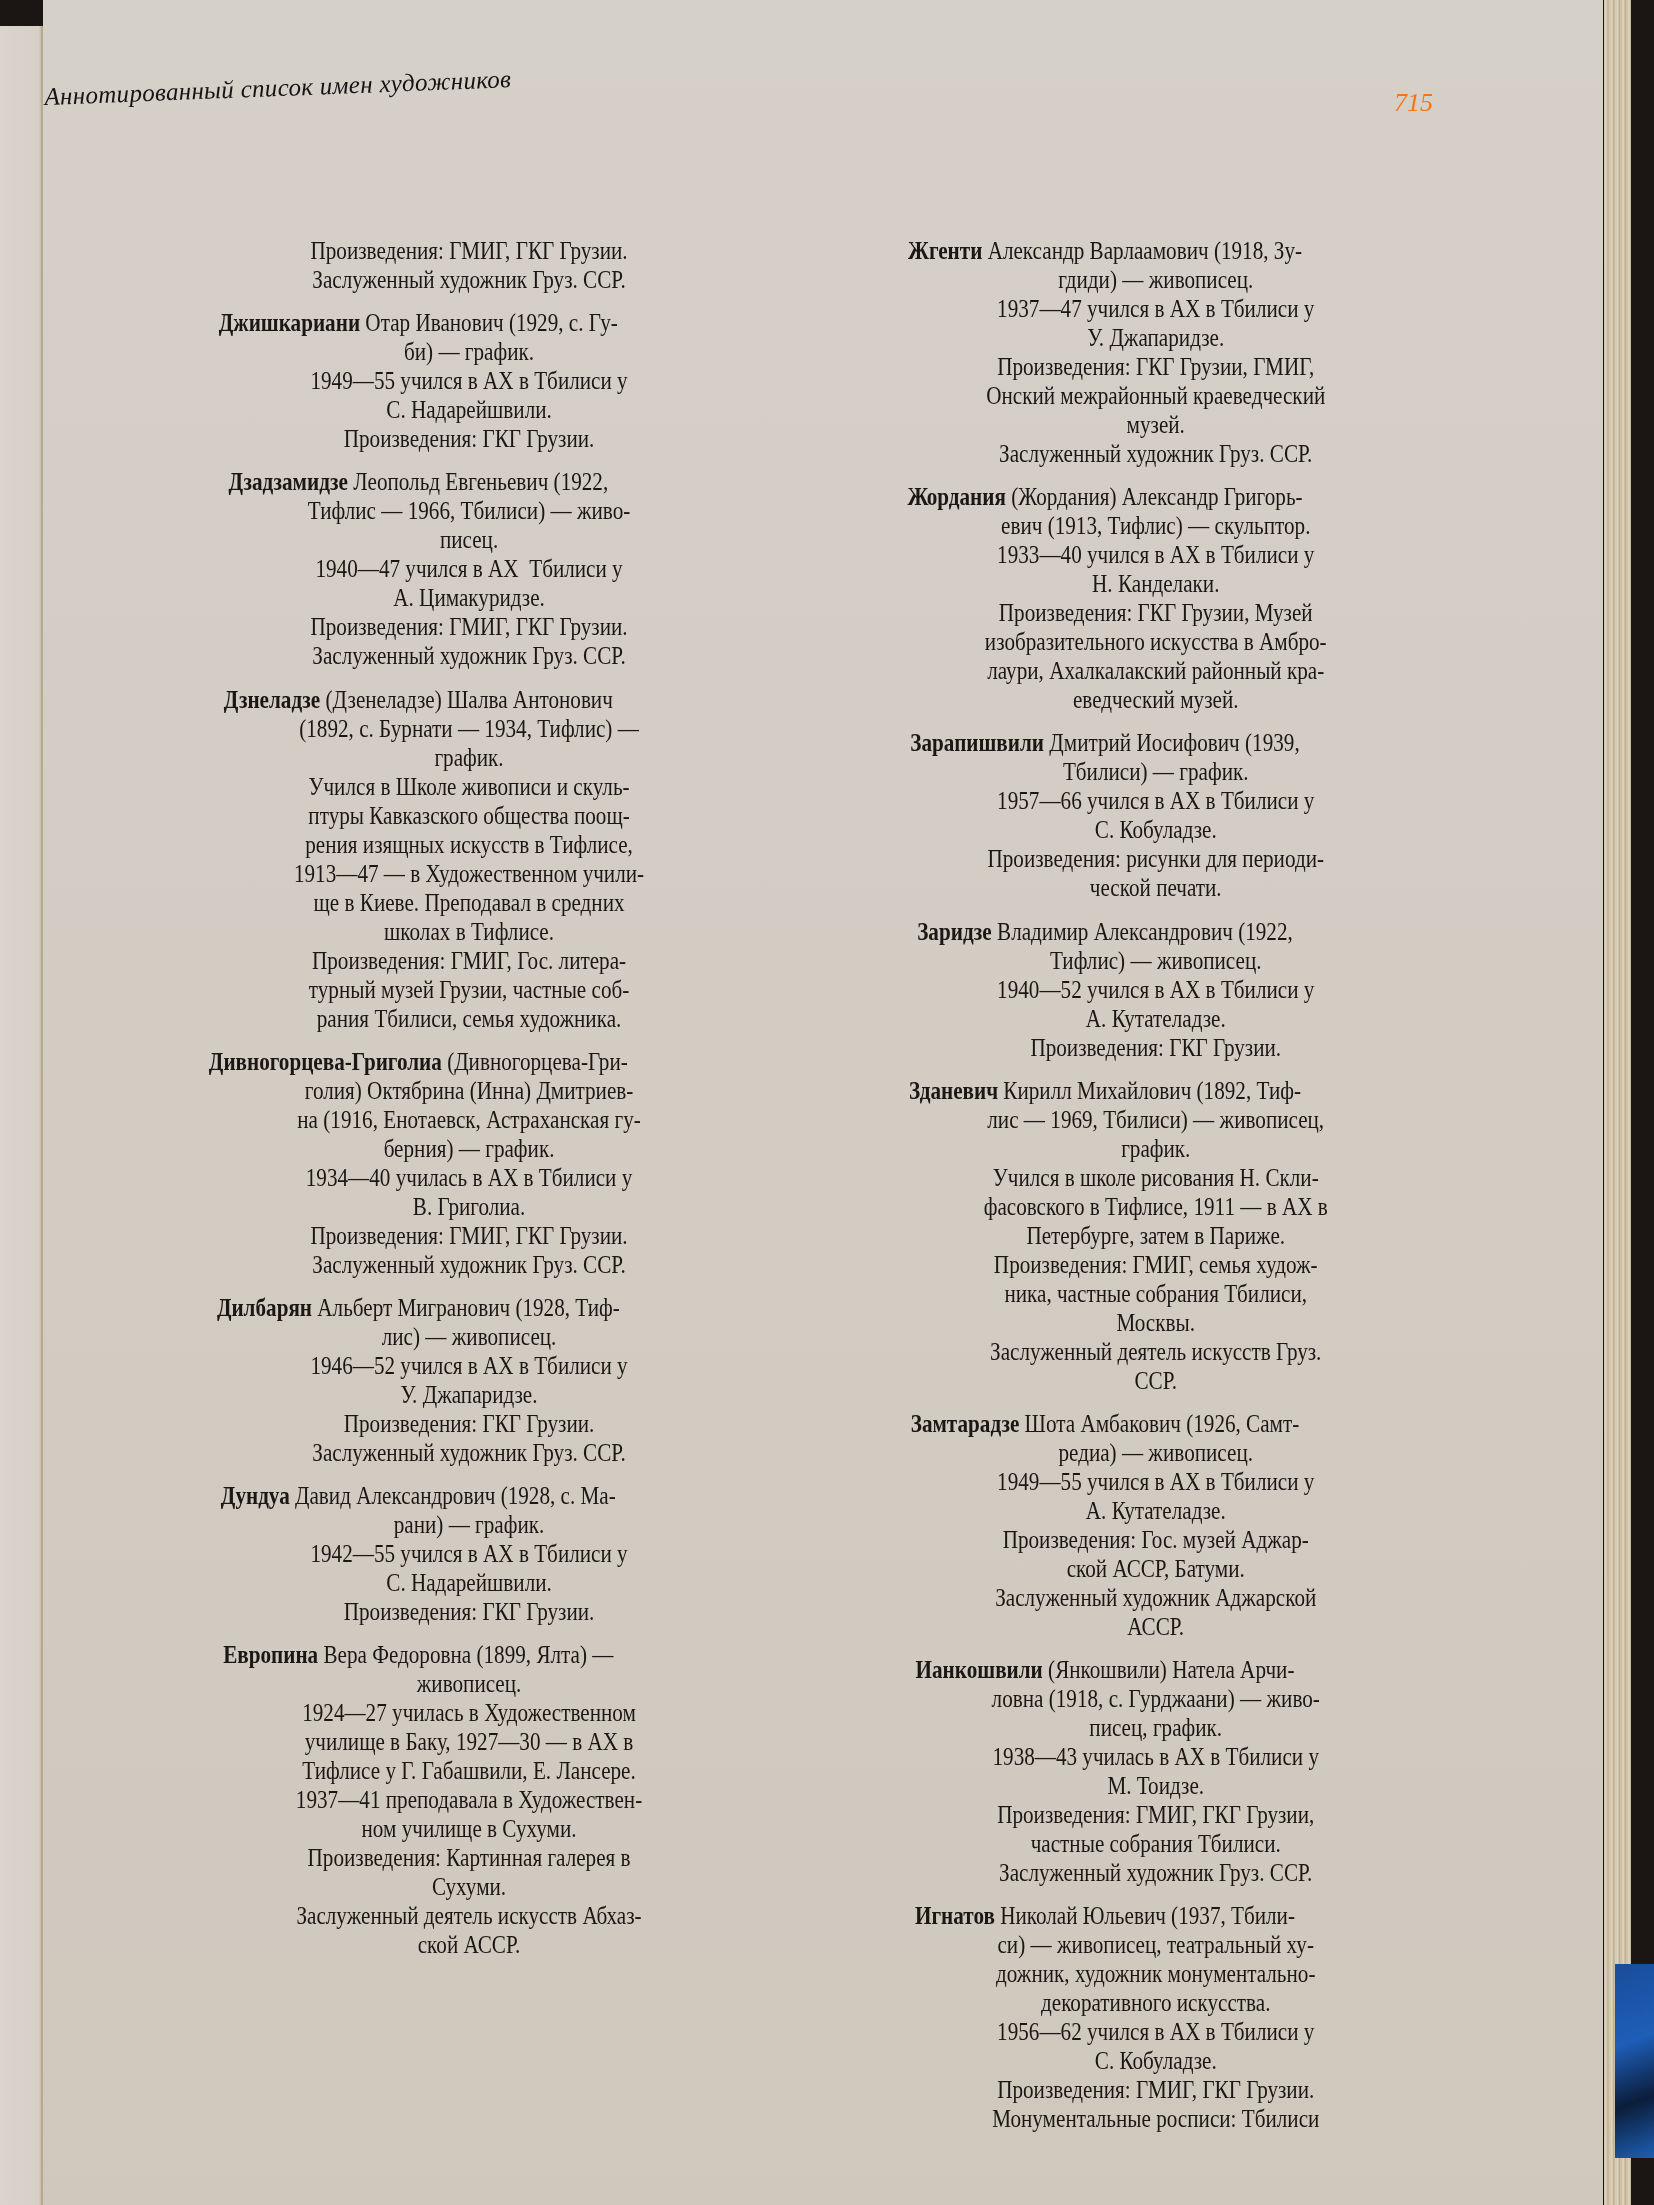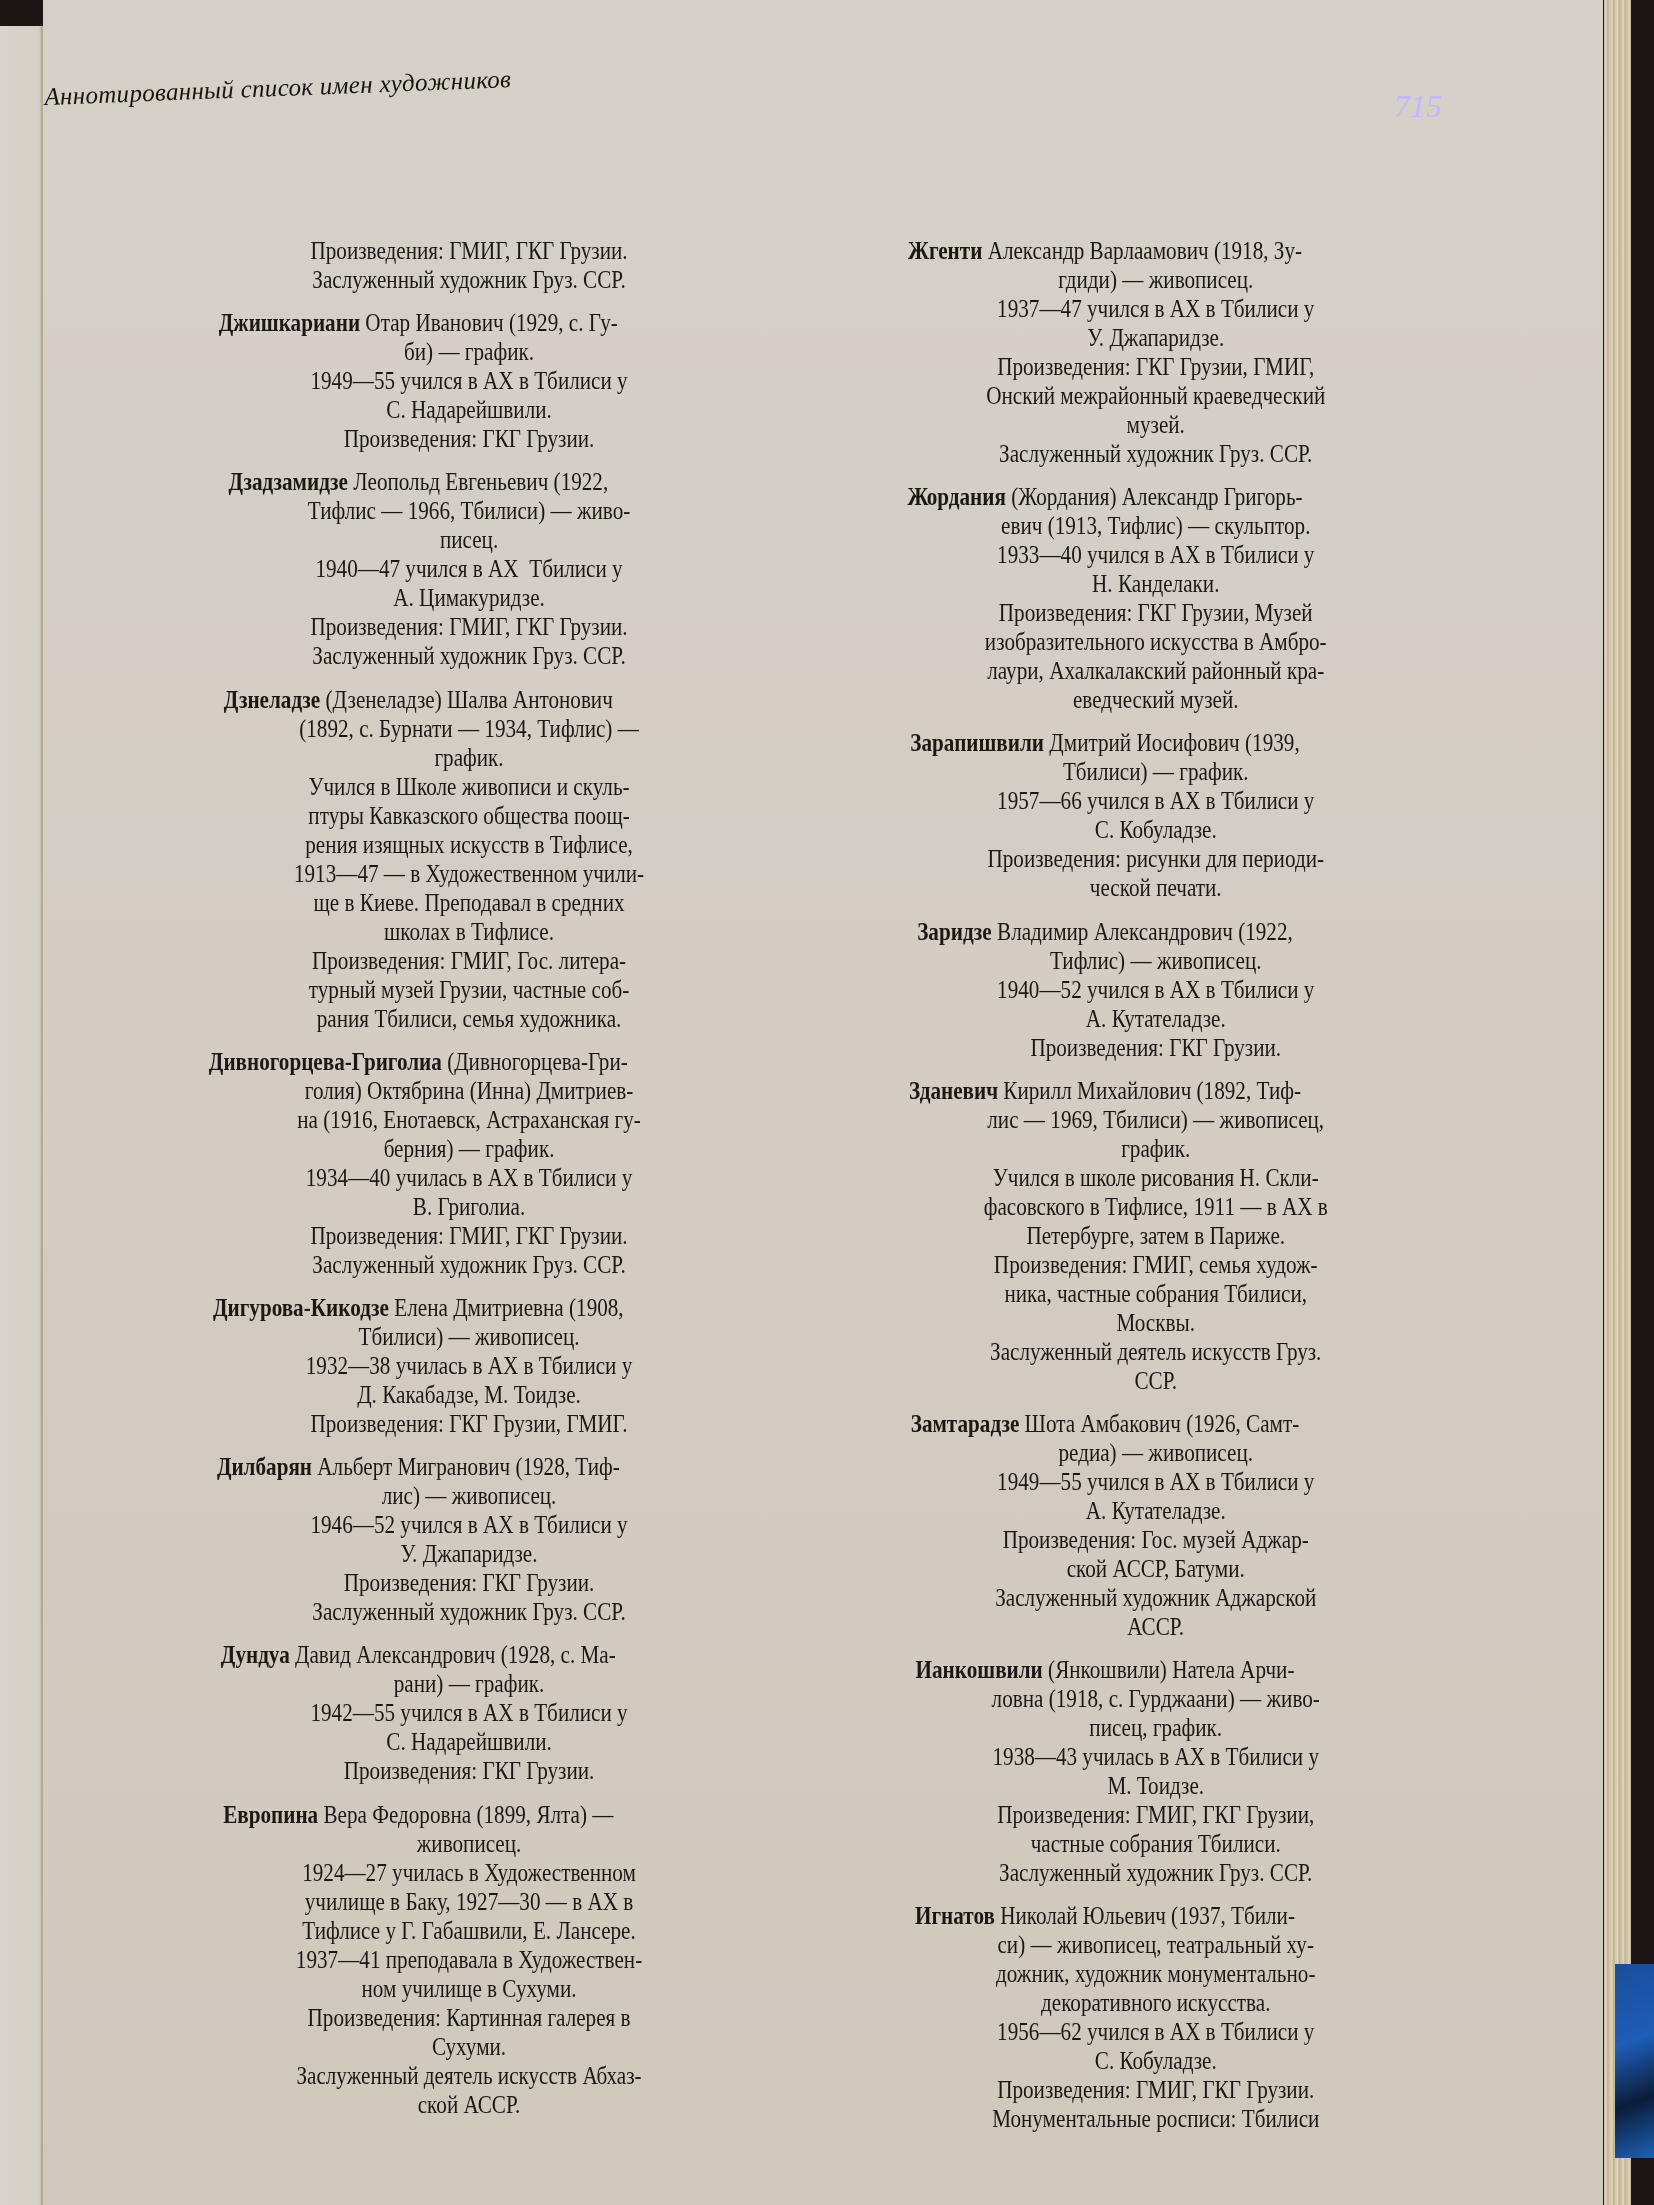--- a/index.html
+++ b/index.html
@@ -36,21 +36,21 @@
   .header {
     position: absolute; left: 45px; top: 83px; width: 1402px; height: 52px;
   }
   .running-head {
     position: absolute; left: 0; top: 0;
     font-style: italic; font-size: 25px; letter-spacing: 0.3px; color: #161312;
     transform: rotate(-2.2deg); transform-origin: left bottom;
   }
   .page-number {
     position: absolute; left: 1349px; top: 5.2px;
-    font-style: italic; font-size: 32px; color: #c4b5fd;
+    font-style: italic; font-size: 26px; color: #f97316;
   }
   .column {
     position: absolute; top: 236px;
     font-size: 24.6px; line-height: 29px; color: #1a1714;
     font-family: "Liberation Sans Narrow", "Liberation Serif", serif;
     text-align: center;
   }
   .col-left { left: 150px; width: 624px; }
   .col-right { left: 844px; width: 607px; font-family: Liberation Serif, serif; }
   .entry { margin-bottom: 14.2px; }
@@ -118,27 +118,20 @@
         <span class="entry-line head-line"><span class="surname">Дивногорцева-Григолиа</span><span> (Дивногорцева-Гри-</span></span>
         <span class="entry-line indent">голия) Октябрина (Инна) Дмитриев-</span>
         <span class="entry-line indent">на (1916, Енотаевск, Астраханская гу-</span>
         <span class="entry-line indent">берния) — график.</span>
         <span class="entry-line indent">1934—40 училась в АХ в Тбилиси у</span>
         <span class="entry-line indent">В. Григолиа.</span>
         <span class="entry-line indent">Произведения: ГМИГ, ГКГ Грузии.</span>
         <span class="entry-line indent">Заслуженный художник Груз. ССР.</span>
       </div>
       <div class="entry">
-        <span class="entry-line head-line"><span class="surname">Дигурова-Кикодзе</span><span> Елена Дмитриевна (1908,</span></span>
-        <span class="entry-line indent">Тбилиси) — живописец.</span>
-        <span class="entry-line indent">1932—38 училась в АХ в Тбилиси у</span>
-        <span class="entry-line indent">Д. Какабадзе, М. Тоидзе.</span>
-        <span class="entry-line indent">Произведения: ГКГ Грузии, ГМИГ.</span>
-      </div>
-      <div class="entry">
         <span class="entry-line head-line"><span class="surname">Дилбарян</span><span> Альберт Мигранович (1928, Тиф-</span></span>
         <span class="entry-line indent">лис) — живописец.</span>
         <span class="entry-line indent">1946—52 учился в АХ в Тбилиси у</span>
         <span class="entry-line indent">У. Джапаридзе.</span>
         <span class="entry-line indent">Произведения: ГКГ Грузии.</span>
         <span class="entry-line indent">Заслуженный художник Груз. ССР.</span>
       </div>
       <div class="entry">
         <span class="entry-line head-line"><span class="surname">Дундуа</span><span> Давид Александрович (1928, с. Ма-</span></span>
         <span class="entry-line indent">рани) — график.</span>

